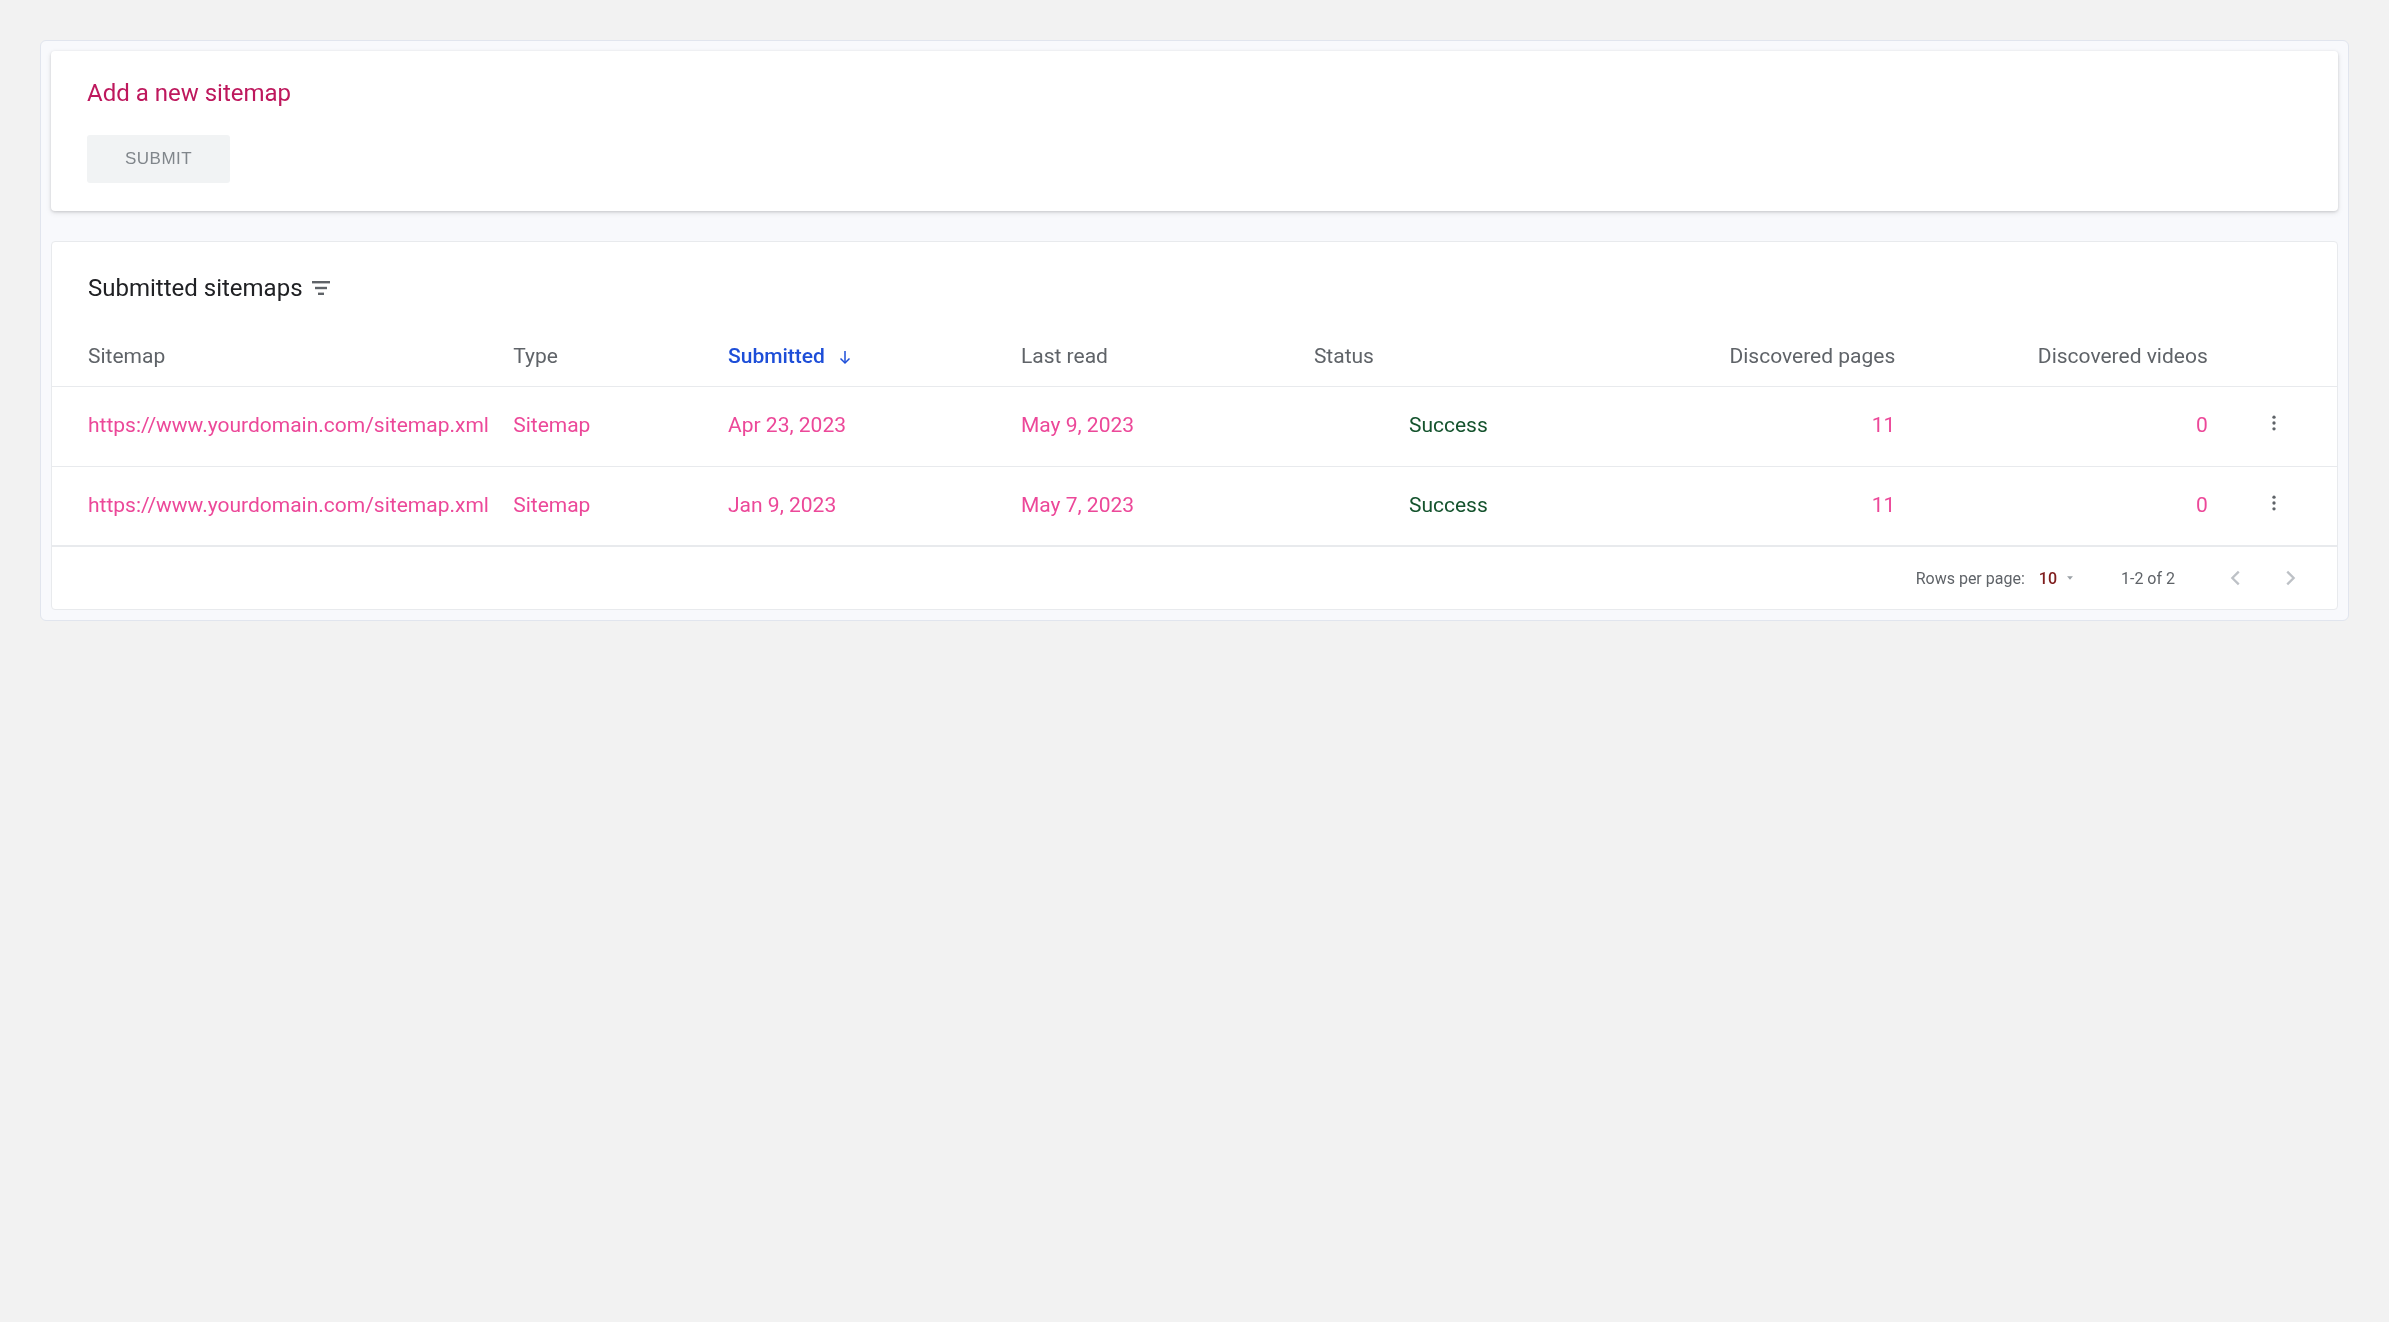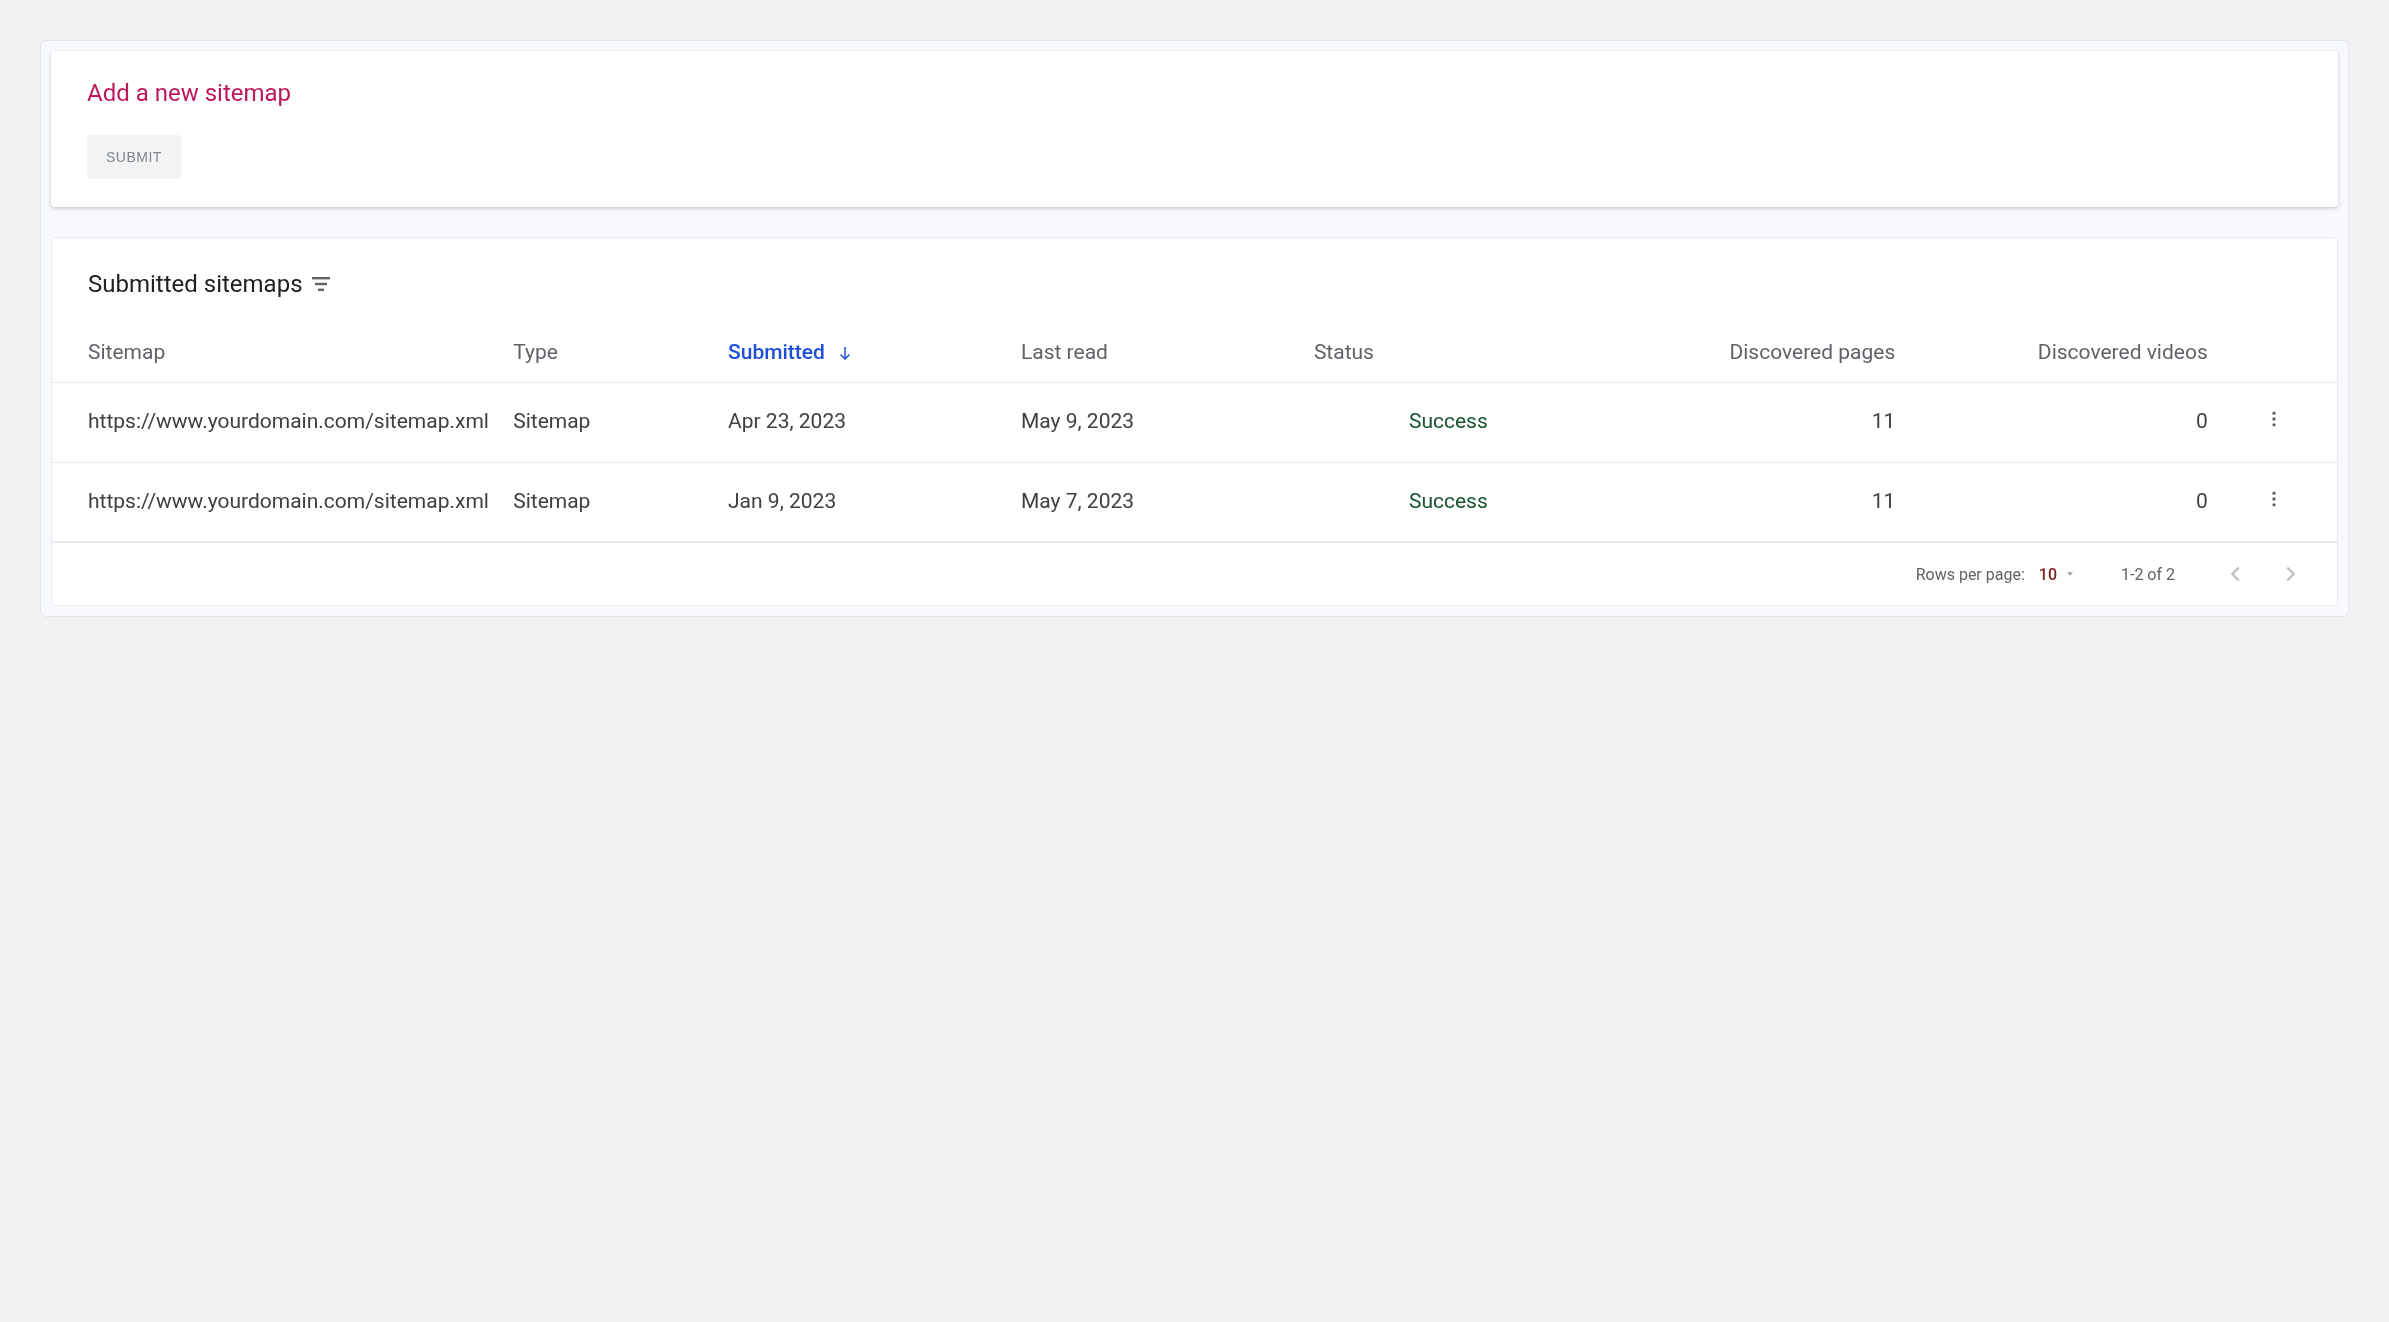--- a/index.html
+++ b/index.html
@@ -43,24 +43,24 @@
     padding: 6px 0 10px 0;
     outline: none;
     color: #202124;
     background: transparent;
   }
   .url-input::placeholder { color: #9aa0a6; }
   .submit-btn {
     background: #f1f3f4;
     border: none;
     color: #80868b;
-    font-size: 14px;
+    font-size: 17px;
     font-weight: 500;
     letter-spacing: 0.5px;
-    padding: 14px 19px;
+    padding: 14px 38px;
     border-radius: 3px;
     cursor: pointer;
   }
   .section-head {
     display: flex;
     align-items: center;
     padding: 28px 36px 20px 36px;
   }
   .section-title {
     font-size: 24px;
@@ -83,21 +83,21 @@
   th {
     color: #5f6368;
     font-weight: 400;
     border-bottom: 1px solid #e8eaed;
   }
   th:first-child, td:first-child { padding-left: 36px; }
   th:last-child, td:last-child { padding-right: 20px; }
   th.sorted { color: #1d4ed8; font-weight: 500; }
   .sort-arrow { vertical-align: middle; margin-left: 6px; }
   tbody tr { border-bottom: 1px solid #e8eaed; }
-  td { color: #404040; vertical-align: top; padding-top: 22px; padding-bottom: 22px; line-height: 1.6; }
+  td { color: #ec4899; vertical-align: top; padding-top: 22px; padding-bottom: 22px; line-height: 1.6; }
   .col-sitemap { width: 230px; word-break: break-all; }
   .col-type { width: 110px; }
   .col-sub { width: 150px; }
   .col-read { width: 150px; }
   .col-status { width: 150px; }
   .col-pages { width: 160px; text-align: right; }
   .col-videos { width: 160px; text-align: right; }
   .col-menu { width: 50px; text-align: center; }
   .success { color: #14532d; text-align: center; }
   .row-menu {

